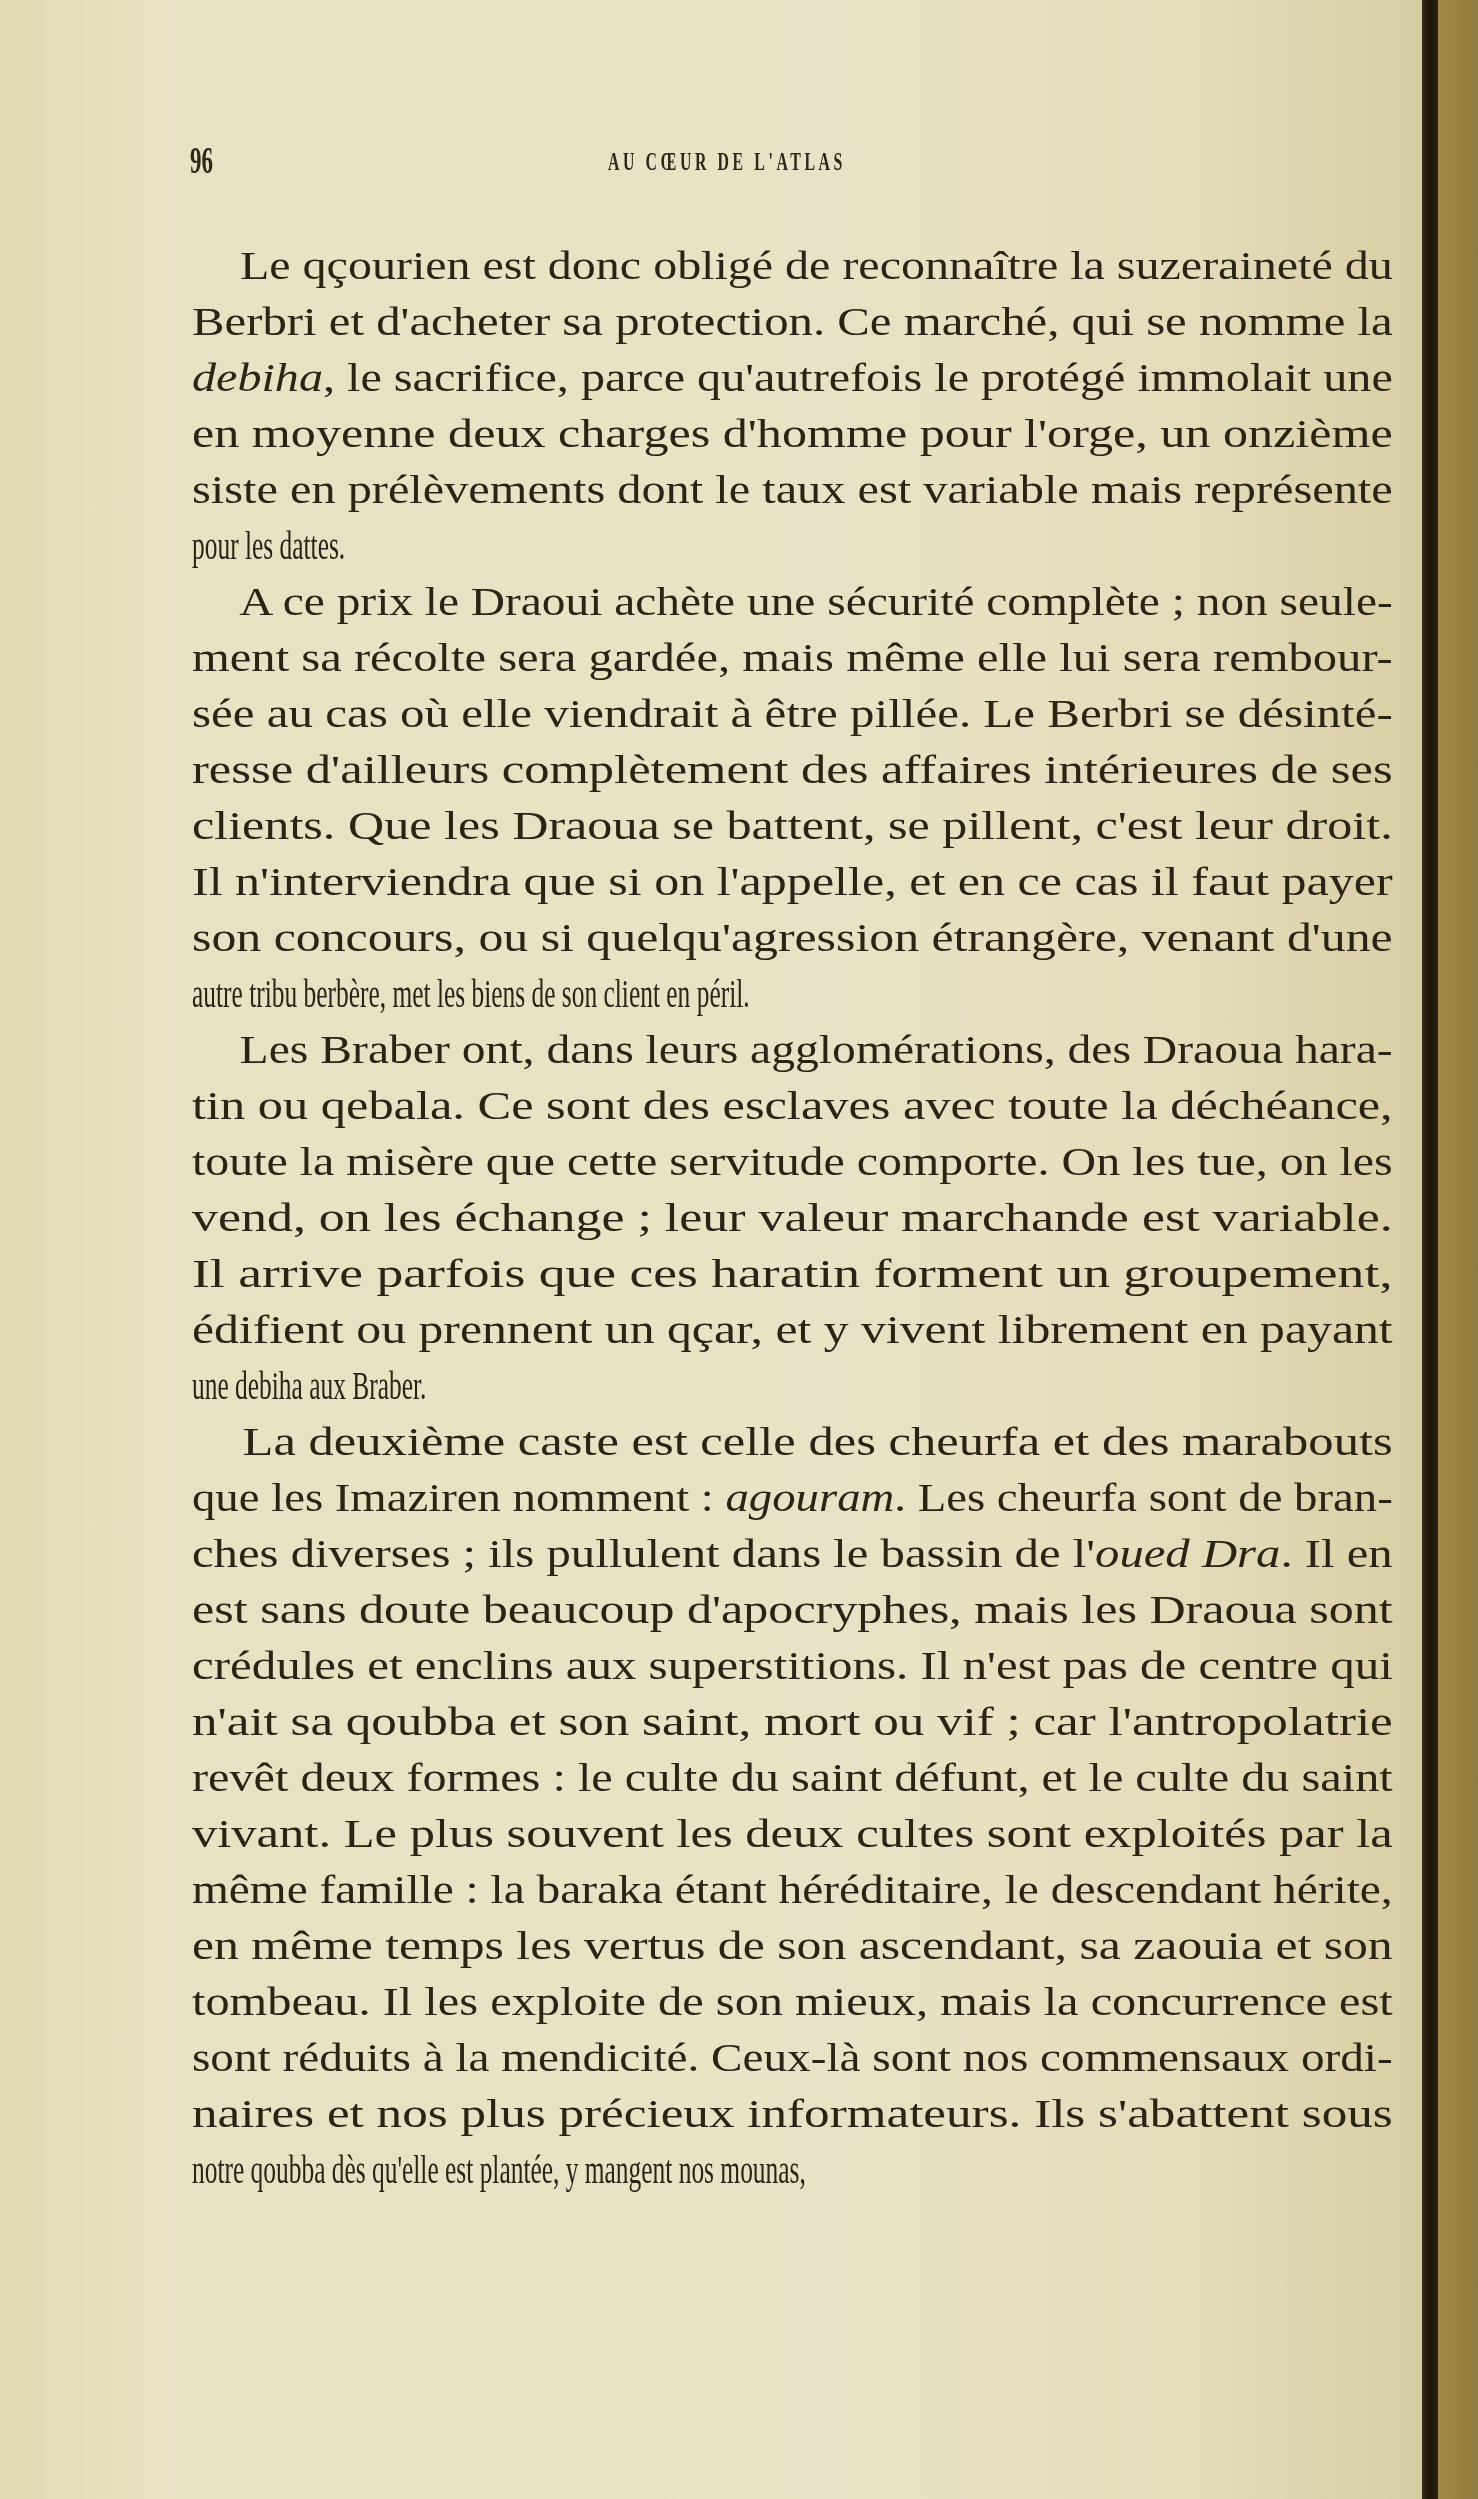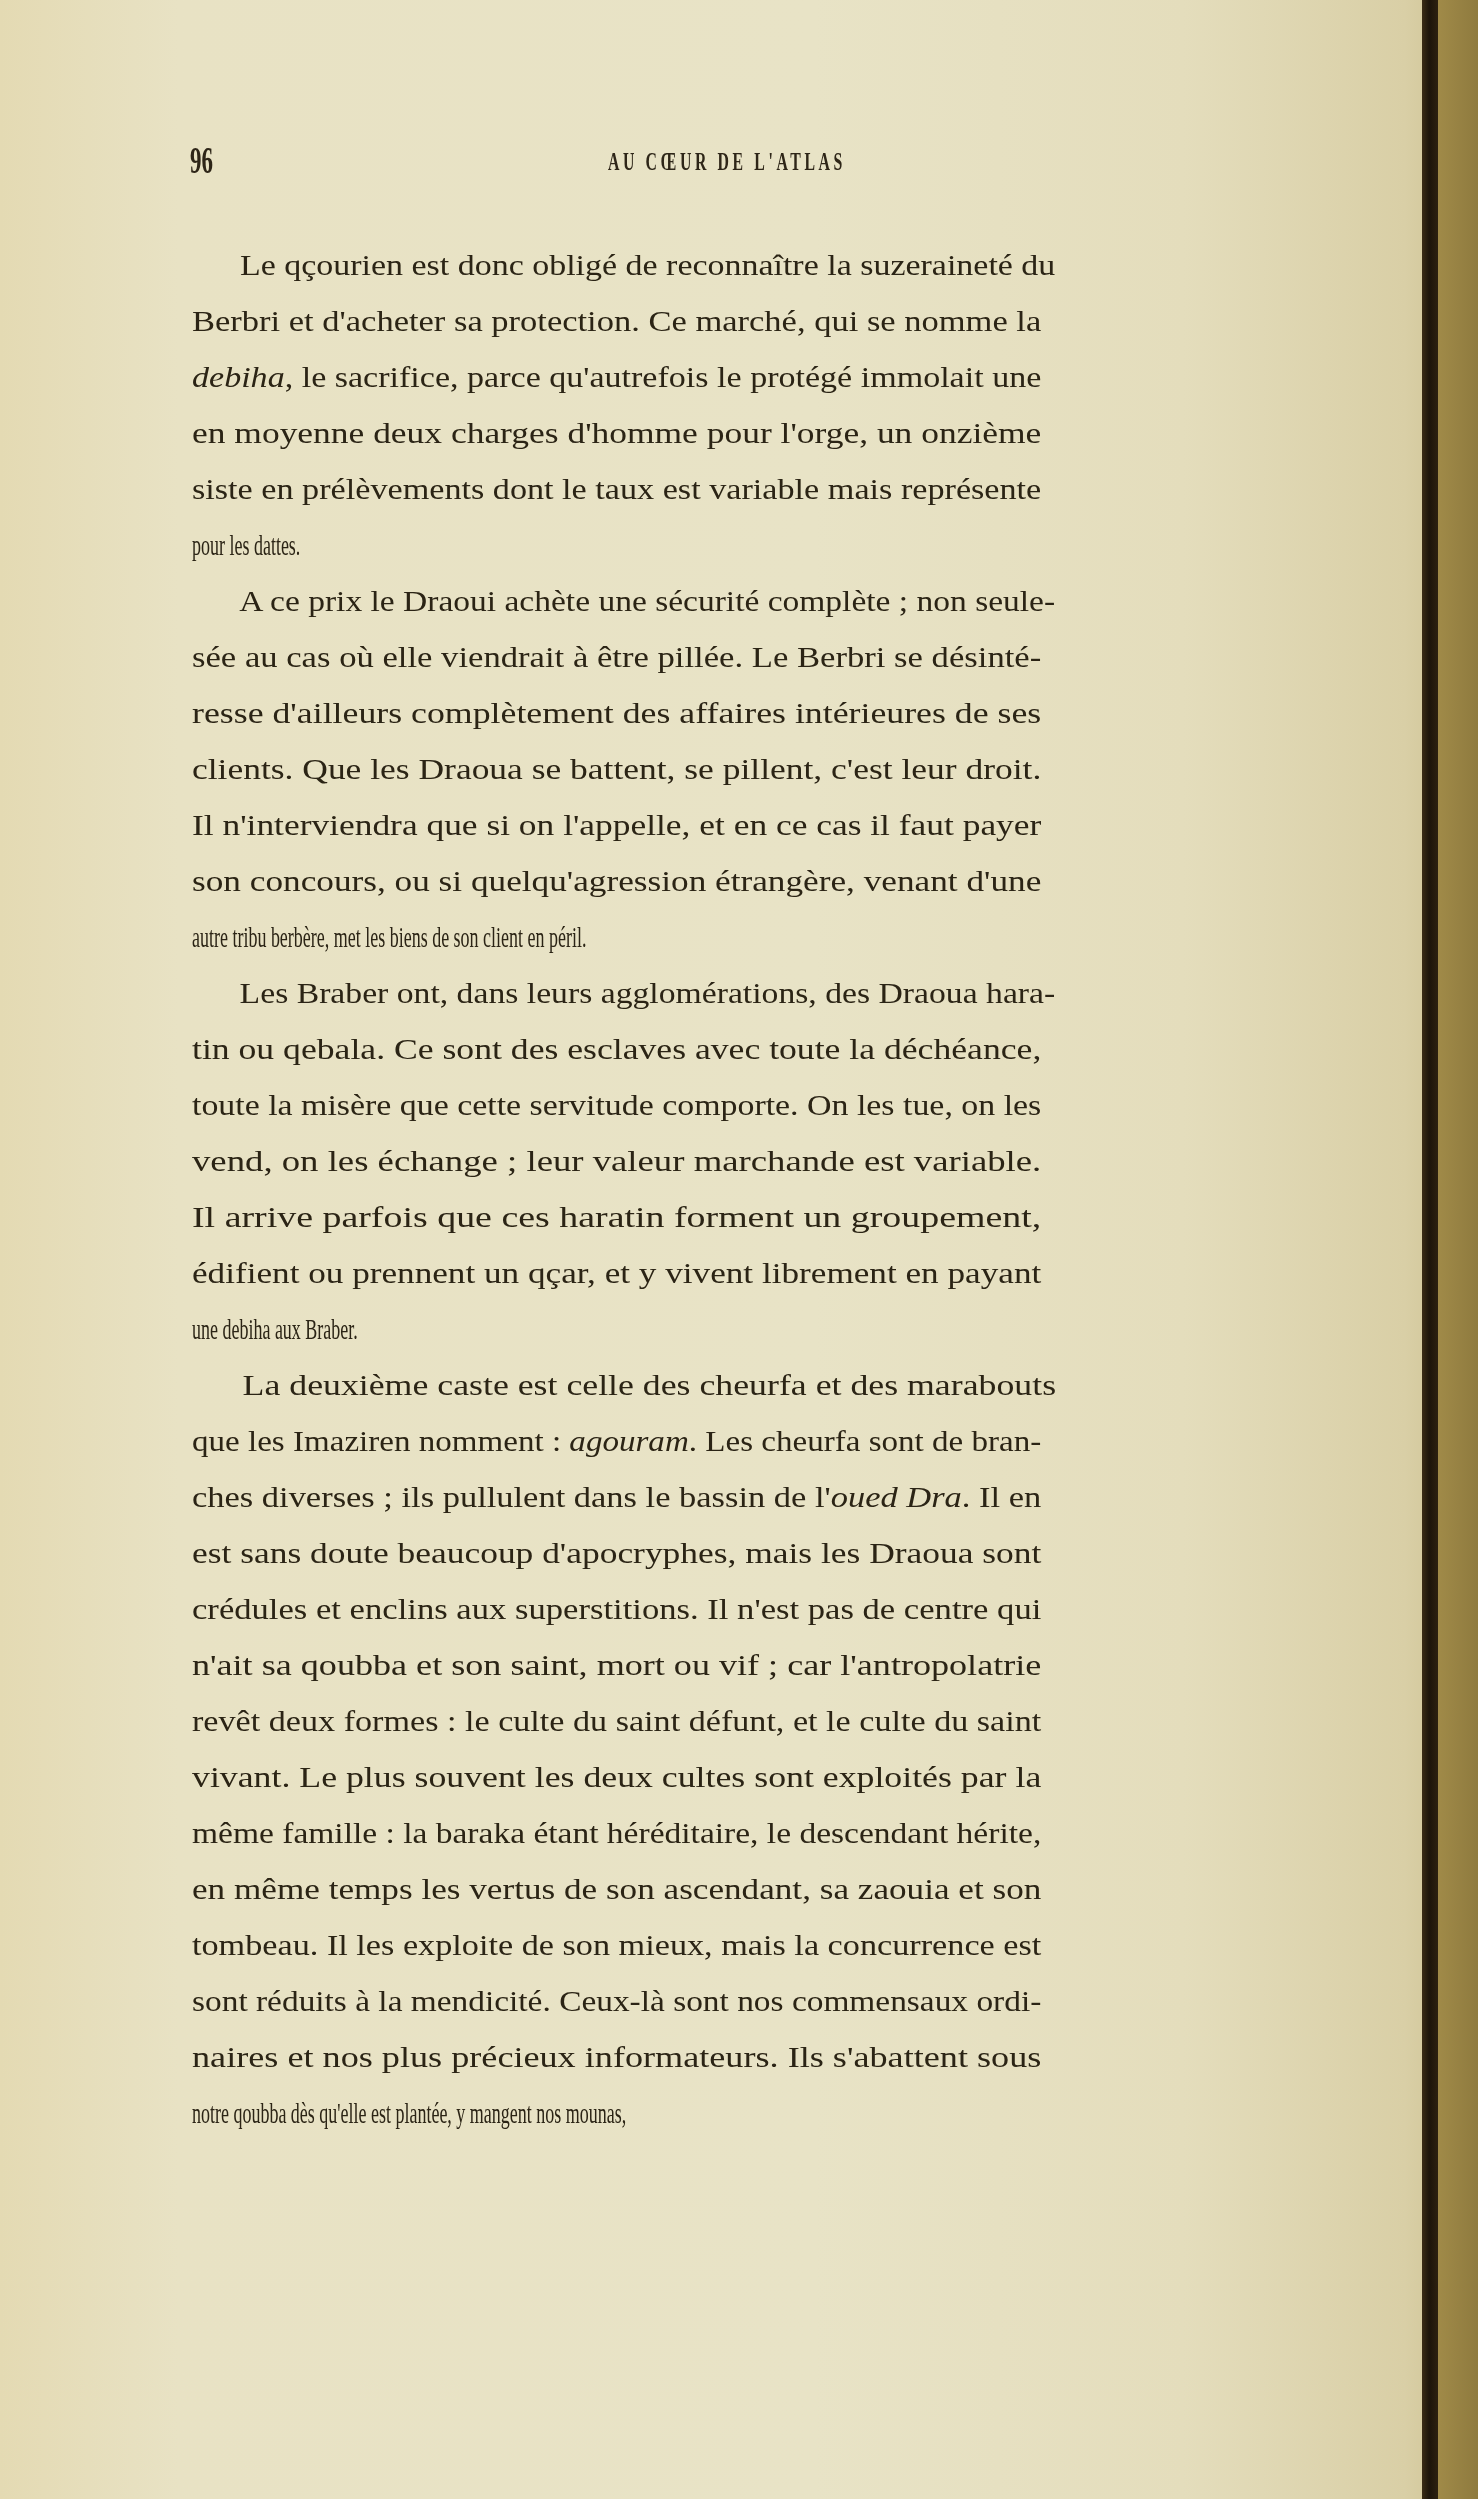--- a/index.html
+++ b/index.html
@@ -67,21 +67,21 @@
     left: 192px;
     top: 237px;
     width: 1190px;
     font-family: "Liberation Serif", "DejaVu Serif", serif;
     color: #2b2415;
   }
   .line {
     display: block;
     height: 56px;
     line-height: 56px;
-    font-size: 29px;
+    font-size: 41px;
     white-space: nowrap;
     overflow: visible;
   }
   .line-inner {
     display: inline-block;
     transform-origin: left center;
     white-space: pre;
   }
   .indent { padding-left: 41px; }
   em { font-style: italic; }
@@ -102,20 +102,21 @@
       <div>
         <span class="line"><span class="line-inner indent" style="transform: scaleX(1.1706);">Le qçourien est donc obligé de reconnaître la suzeraineté du</span></span>
         <span class="line"><span class="line-inner" style="transform: scaleX(1.1897);">Berbri et d'acheter sa protection. Ce marché, qui se nomme la</span></span>
         <span class="line"><span class="line-inner" style="transform: scaleX(1.1739);"><em>debiha</em>, le sacrifice, parce qu'autrefois le protégé immolait une</span></span>
         <span class="line"><span class="line-inner" style="transform: scaleX(1.2225);">en moyenne deux charges d'homme pour l'orge, un onzième</span></span>
         <span class="line"><span class="line-inner" style="transform: scaleX(1.1784);">siste en prélèvements dont le taux est variable mais représente</span></span>
         <span class="line"><span class="line-inner" style="transform: scaleX(0.62);">pour les dattes.</span></span>
       </div>
       <div>
         <span class="line"><span class="line-inner indent" style="transform: scaleX(1.1552);">A ce prix le Draoui achète une sécurité complète ; non seule-</span></span>
+        <span class="line"><span class="line-inner" style="transform: scaleX(1.1848);">ment sa récolte sera gardée, mais même elle lui sera rembour-</span></span>
         <span class="line"><span class="line-inner" style="transform: scaleX(1.1945);">sée au cas où elle viendrait à être pillée. Le Berbri se désinté-</span></span>
         <span class="line"><span class="line-inner" style="transform: scaleX(1.2338);">resse d'ailleurs complètement des affaires intérieures de ses</span></span>
         <span class="line"><span class="line-inner" style="transform: scaleX(1.2227);">clients. Que les Draoua se battent, se pillent, c'est leur droit.</span></span>
         <span class="line"><span class="line-inner" style="transform: scaleX(1.2208);">Il n'interviendra que si on l'appelle, et en ce cas il faut payer</span></span>
         <span class="line"><span class="line-inner" style="transform: scaleX(1.215);">son concours, ou si quelqu'agression étrangère, venant d'une</span></span>
         <span class="line"><span class="line-inner" style="transform: scaleX(0.62);">autre tribu berbère, met les biens de son client en péril.</span></span>
       </div>
       <div>
         <span class="line"><span class="line-inner indent" style="transform: scaleX(1.1615);">Les Braber ont, dans leurs agglomérations, des Draoua hara-</span></span>
         <span class="line"><span class="line-inner" style="transform: scaleX(1.2293);">tin ou qebala. Ce sont des esclaves avec toute la déchéance,</span></span>

